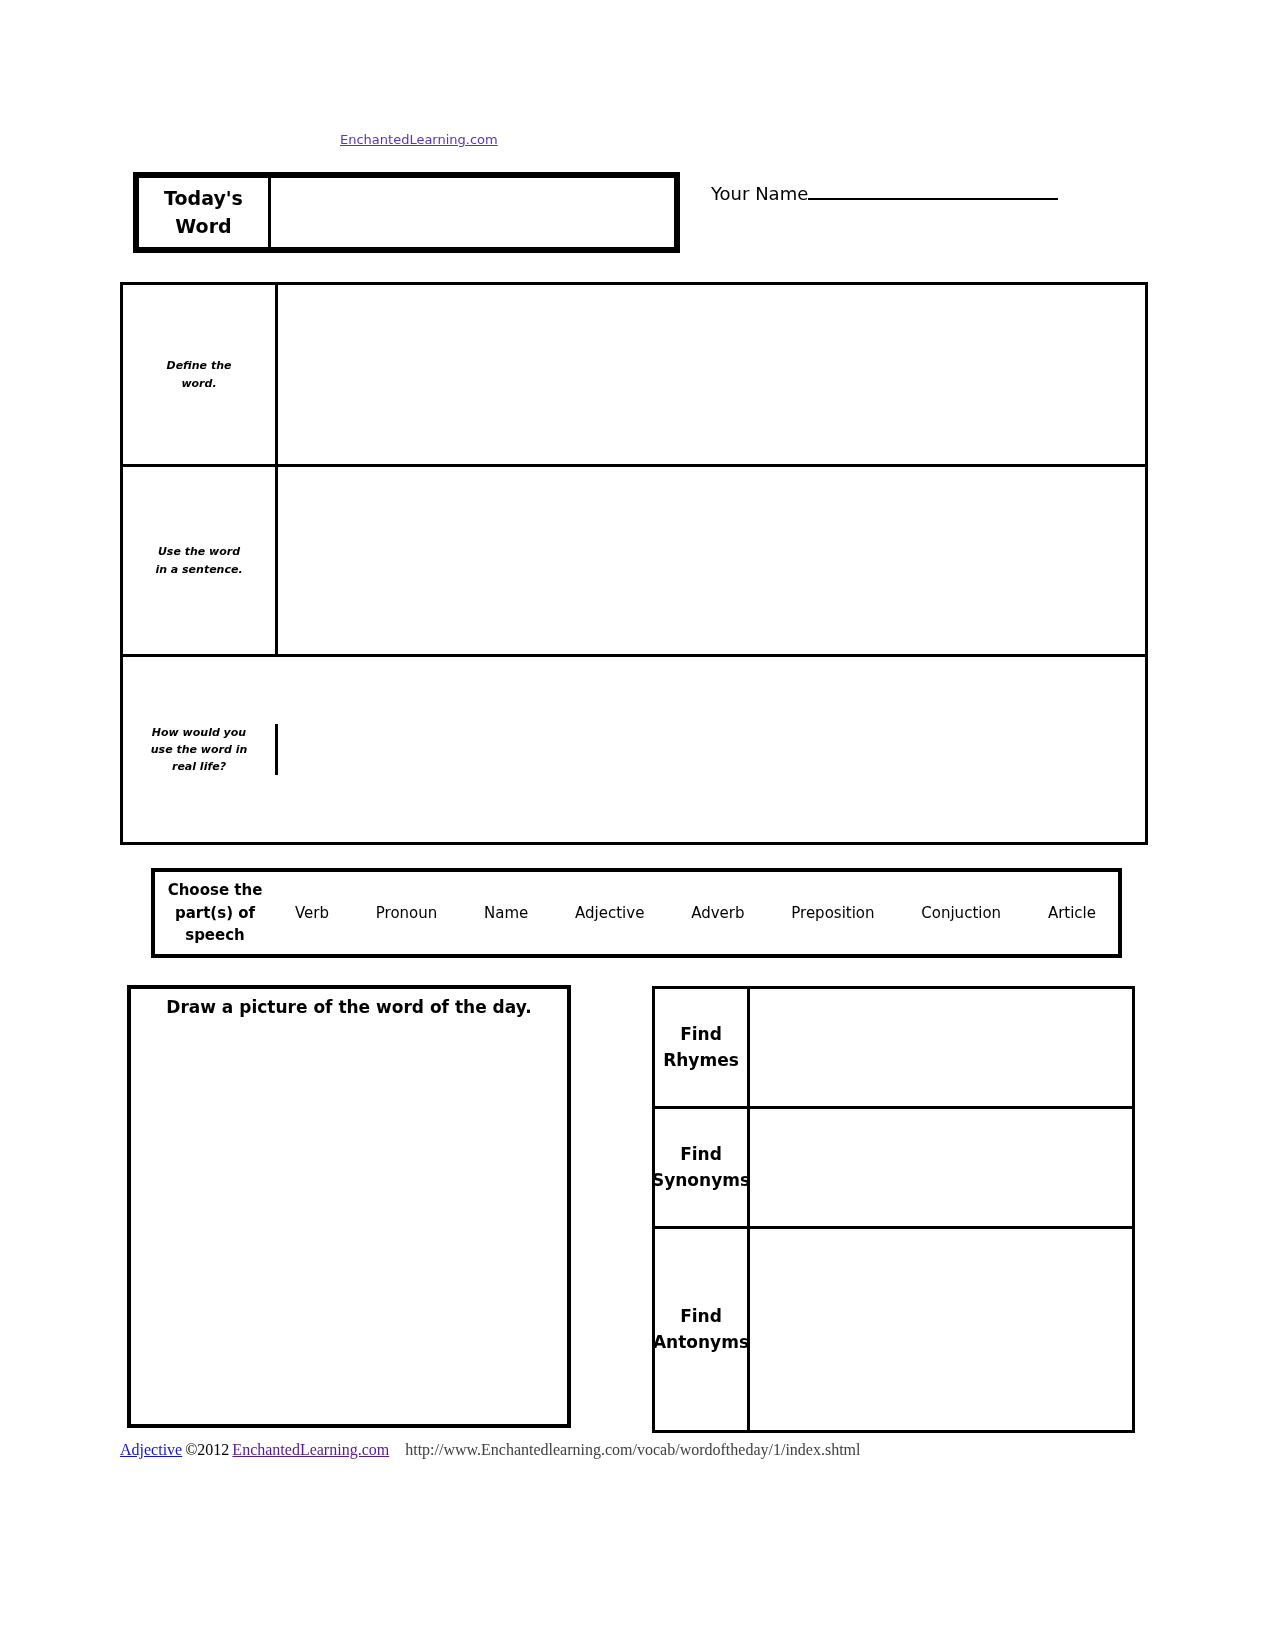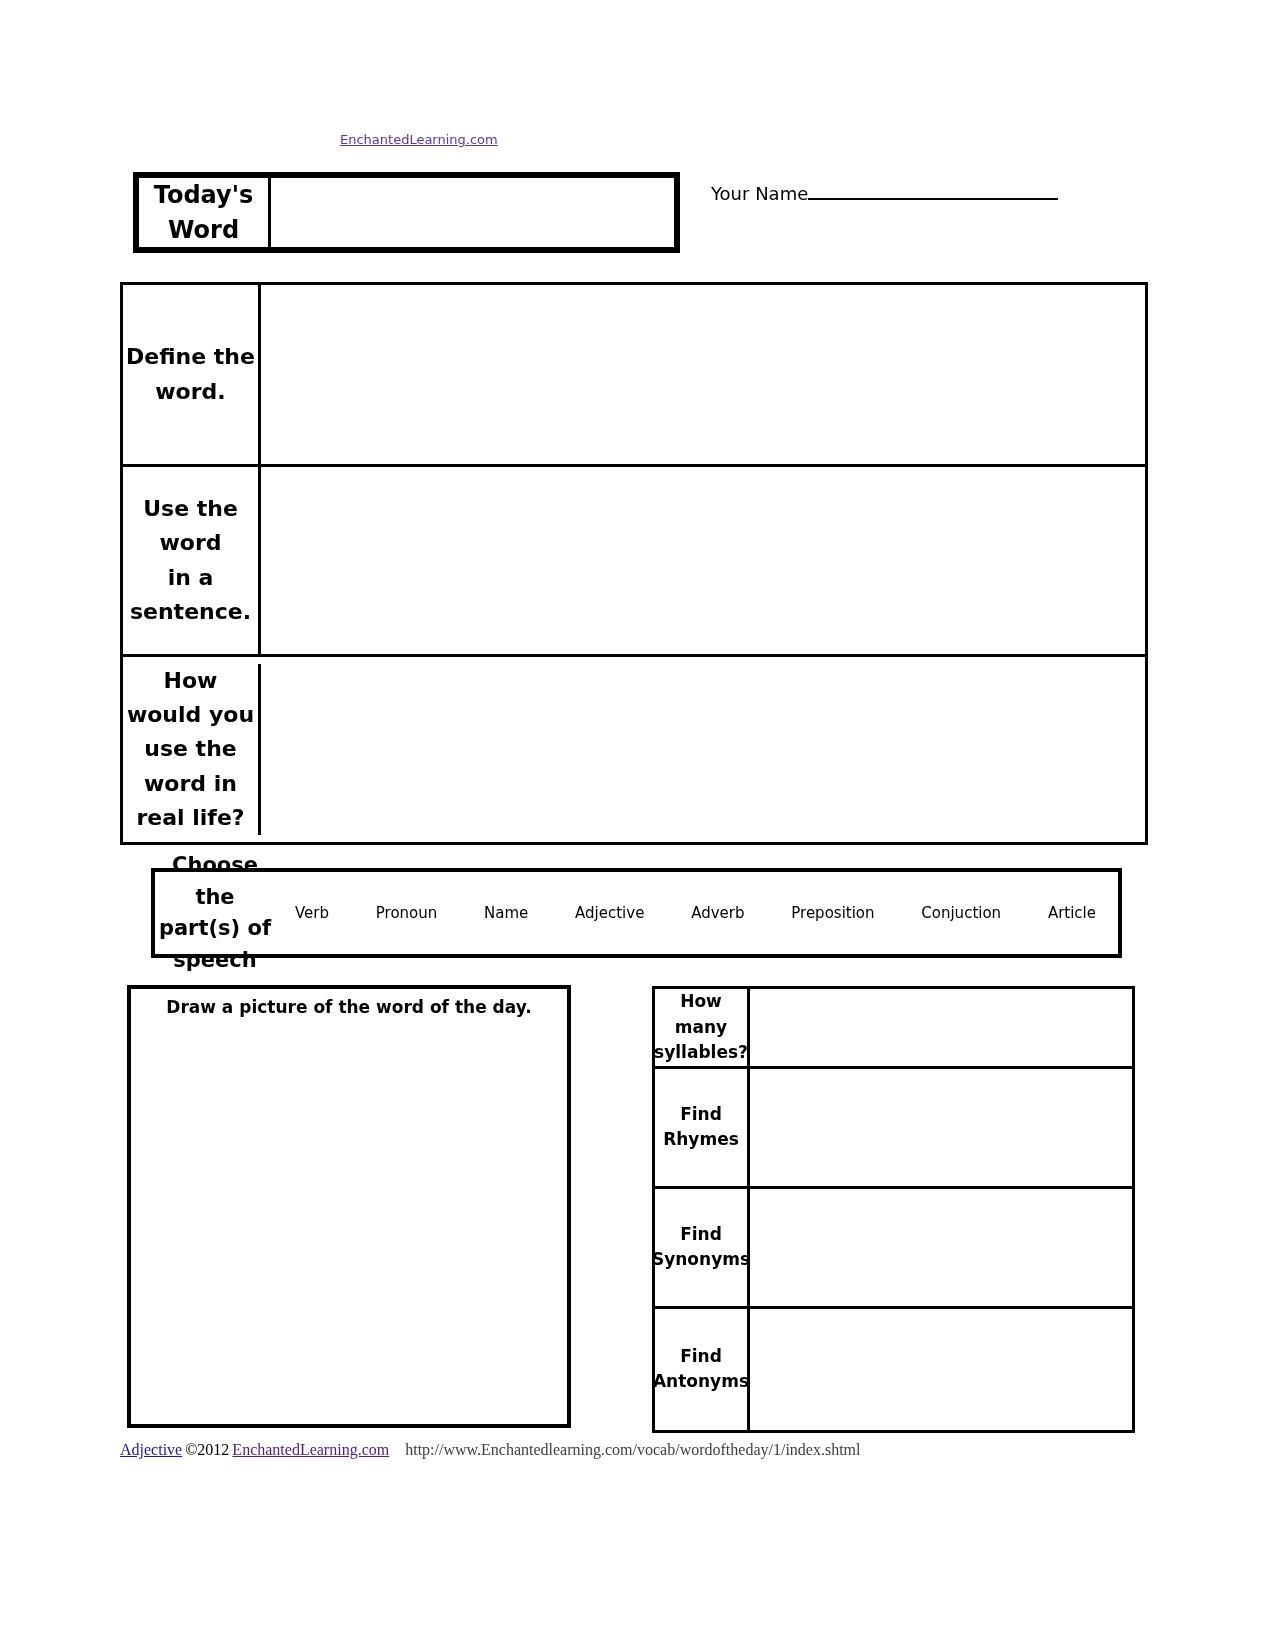--- a/index.html
+++ b/index.html
@@ -29,21 +29,21 @@
   
   .today-box{
     position:absolute;left:133px;top:172px;width:547px;height:81px;
     border:6px solid var(--border_black,#000);
     display:flex;
   }
   .today-label{
     width:132px;
     border-right:3px solid var(--border_black,#000);
     display:flex;align-items:center;justify-content:center;
-    font-weight:bold;font-size:24px;line-height:1.45;
+    font-weight:bold;font-size:19px;line-height:1.45;
     white-space:pre-line;text-align:center;
   }
   .today-blank{flex:1;}
   
   .your-name{
     position:absolute;left:711px;top:183px;
     font-size:18px;
   }
   .name-line{
     display:inline-block;width:250px;height:0.85em;
@@ -53,37 +53,38 @@
   .main-table{
     position:absolute;left:120px;top:282px;width:1028px;height:563px;
     border:3px solid var(--border_black,#000);
     display:flex;flex-direction:column;
   }
   .m-row{display:flex;}
   .m-row1{flex:0 0 182px;border-bottom:3px solid var(--border_black,#000);}
   .m-row2{flex:0 0 190px;border-bottom:3px solid var(--border_black,#000);}
   .m-row3{flex:1 1 auto;align-items:center;}
   .m-label{
-    width:138px;
+    width:155px;
     border-right:3px solid var(--border_black,#000);
     display:flex;align-items:center;justify-content:center;
-    font-weight:bold;font-size:22px;line-height:1.55;
+    font-weight:bold;font-size:11px;line-height:1.55;
     white-space:pre-line;text-align:center;
     padding:0 2px;
+    font-style:italic;
   }
   .m-blank{flex:1;}
   
   .choose-box{
     position:absolute;left:151px;top:868px;width:971px;height:90px;
     border:4px solid var(--border_black,#000);
     display:flex;align-items:center;
   }
   .choose-label{
     width:120px;
-    font-weight:bold;font-size:21px;line-height:1.5;
+    font-weight:bold;font-size:15px;line-height:1.5;
     white-space:pre-line;text-align:center;
   }
   .pos-options{
     flex:1;display:flex;justify-content:space-between;align-items:center;
     padding:0 22px 0 20px;
     font-size:15px;
   }
   
   .draw-box{
     position:absolute;left:127px;top:985px;width:444px;height:443px;
@@ -177,25 +178,20 @@
       <span>Conjuction</span>
       <span>Article</span>
     </div>
   </div>
 
   <div class="draw-box">
     <div class="draw-title">Draw a picture of the word of the day.</div>
   </div>
 
   <div class="right-table">
-    <div class="r-row r-row1">
-      <div class="r-label">How many
-syllables?</div>
-      <div class="r-blank"></div>
-    </div>
     <div class="r-row r-row2">
       <div class="r-label">Find
 Rhymes</div>
       <div class="r-blank"></div>
     </div>
     <div class="r-row r-row3">
       <div class="r-label">Find
 Synonyms</div>
       <div class="r-blank"></div>
     </div>

